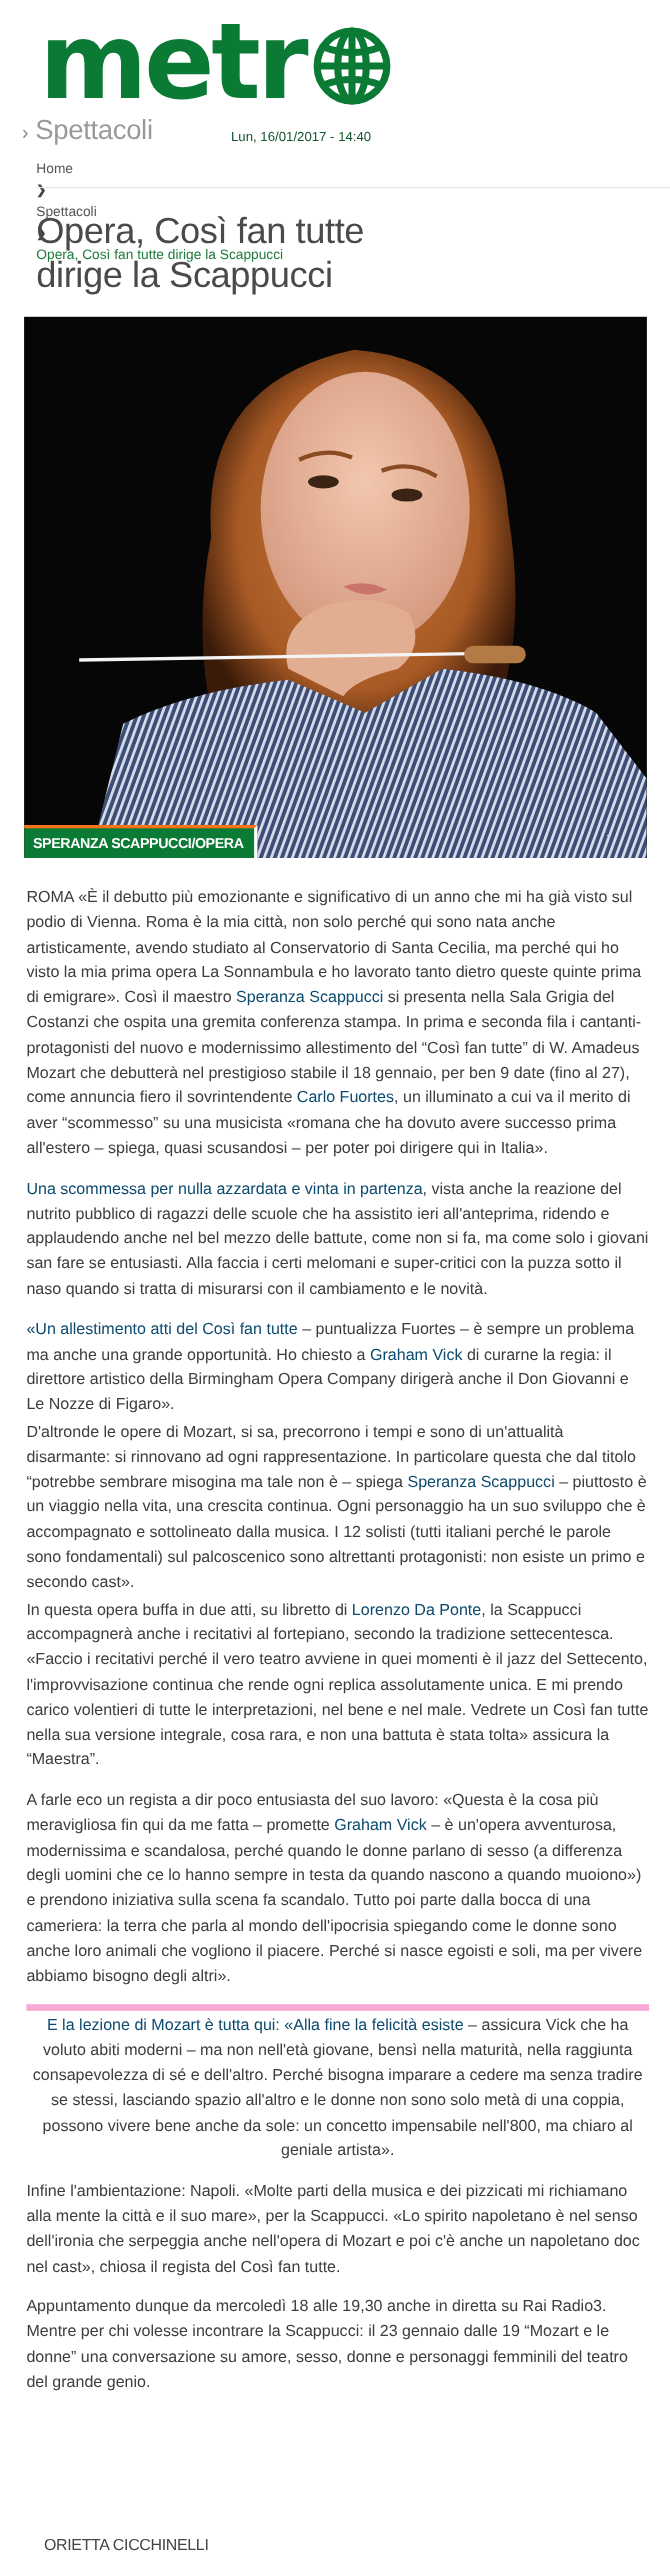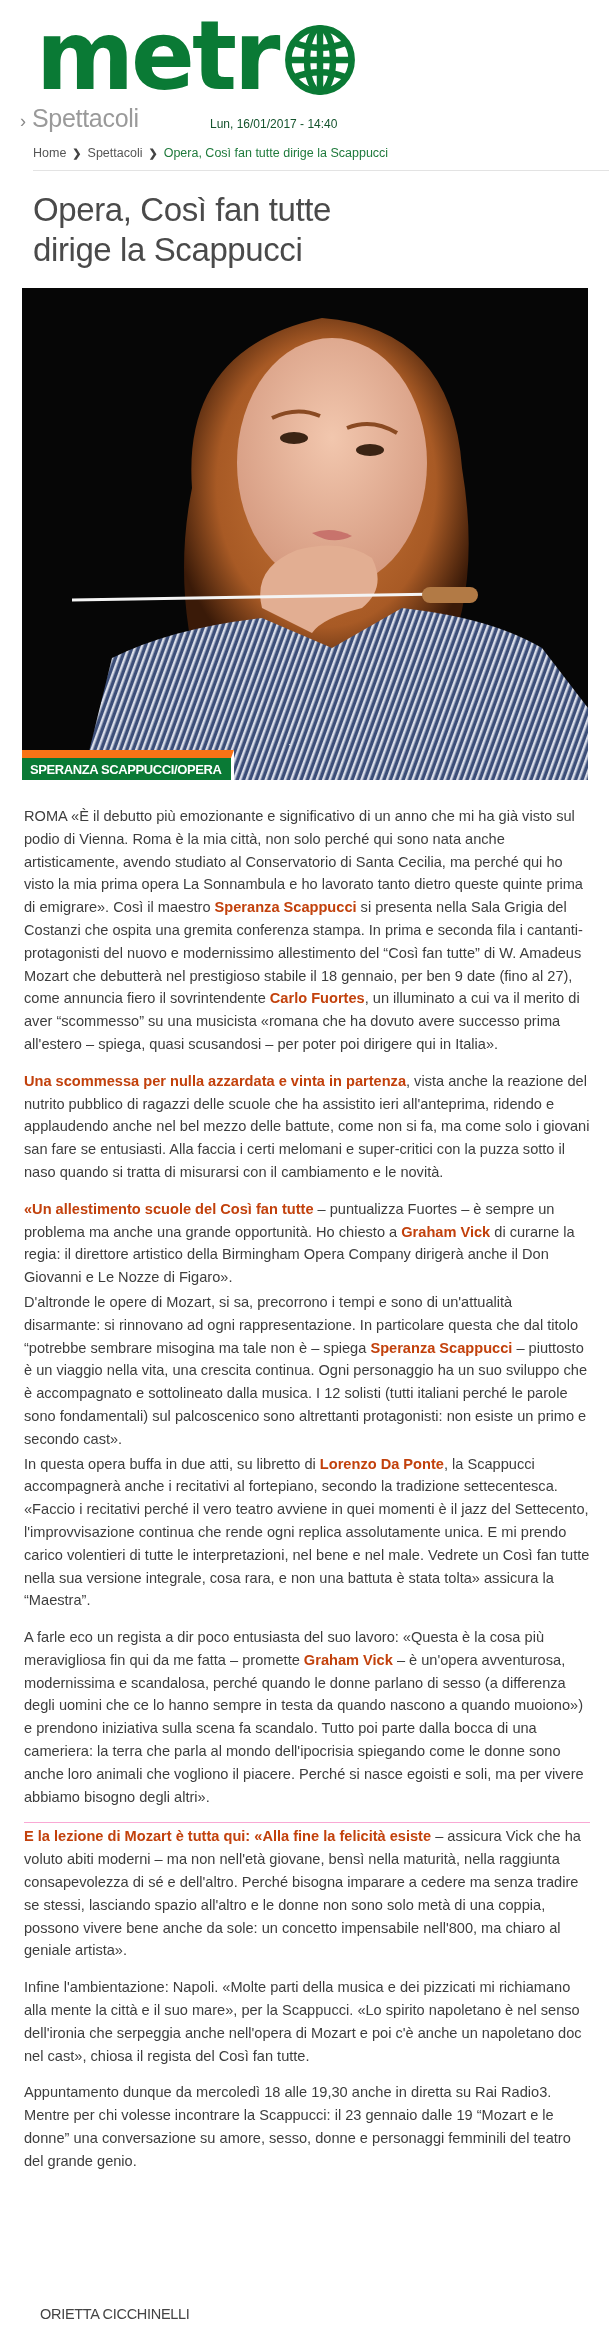--- a/index.html
+++ b/index.html
@@ -8,37 +8,37 @@
 
     .logo { position: absolute; left: 36px; top: 4px; height: 100px; display: flex; align-items: flex-end; }
     .logo-text { font-family: "DejaVu Sans", sans-serif; font-weight: bold; font-size: 96px; line-height: 96px; color: #0a7a35; letter-spacing: -3px; transform: scaleX(0.98); transform-origin: left bottom; }
     .logo-globe { width: 72px; height: 72px; margin-left: 2px; margin-bottom: 8px; }
 
     .section { position: absolute; left: 20px; top: 104px; display: flex; align-items: baseline; }
     .section-chevron { font-size: 18px; color: #888; margin-right: 6px; }
     .section-name { font-size: 25px; color: #9a9a9a; font-weight: normal; letter-spacing: -0.3px; }
     .section-date { position: absolute; left: 210px; top: 117px; font-size: 12px; color: #14532d; }
 
-    .breadcrumb { position: absolute; left: 33px; top: 146px; font-size: 12.5px; color: #555; display: flex; align-items: center; gap: 6px; }
+    .breadcrumb { position: absolute; left: 33px; top: 146px; font-size: 12.5px; color: #555; display: flex; gap: 6px; flex-direction: column; }
     .breadcrumb .sep { font-size: 11px; color: #444; font-weight: bold; }
     .breadcrumb .current { color: #1f7a3c; }
     .hr { position: absolute; left: 33px; right: 0; top: 170px; height: 1px; background: #e3e3e3; }
 
     .title { position: absolute; left: 33px; top: 190px; width: 350px; font-size: 33px; line-height: 40px; font-weight: normal; color: #4a4a4a; letter-spacing: -0.4px; }
 
     .photo { position: absolute; left: 22px; top: 288px; width: 566px; height: 492px; background: #050505; overflow: hidden; }
     .photo svg { width: 100%; height: 100%; display: block; }
-    .caption { position: absolute; left: 22px; top: 750px; height: 30px; background: #0a7a35; border-top: 8px solid #f97316; border-right: 3px solid #fff; padding: 0 10px 0 8px; display: flex; align-items: center; }
+    .caption { position: absolute; left: 22px; top: 750px; height: 30px; background: #0a7a35; border-top: 3px solid #f97316; border-right: 3px solid #fff; padding: 0 10px 0 8px; display: flex; align-items: center; }
     .caption span { color: #fff; font-weight: bold; font-size: 13px; letter-spacing: -0.4px; }
 
     .article { position: absolute; left: 24px; top: 805px; width: 566px; font-size: 14.6px; line-height: 22.8px; color: #3d3d3d; }
     .article p { margin-bottom: 14px; }
     .article p.tight { margin-bottom: 2px; }
-    .article b { font-weight: bold; color: #c2410c; }
-    .article .bordered { border-top: 1px solid #f9a8d4; padding-top: 2px; margin-left: 0; }
+    .article b { font-weight: normal; color: #0c4a6e; }
+    .article .bordered { border-top: 6px solid #f9a8d4; padding-top: 2px; margin-left: 0; text-align: center; }
     .author { position: absolute; left: 40px; top: 2306px; font-size: 14.5px; color: #444; letter-spacing: -0.3px; }
   </style>
 </head>
 <body>
 
 <div class="logo">
   <span class="logo-text">metr</span>
   <svg class="logo-globe" viewBox="0 0 100 100">
     <g fill="none" stroke="#0a7a35" stroke-width="9">
       <circle cx="50" cy="50" r="44"></circle>
@@ -106,21 +106,21 @@
     <rect x="400" y="299" width="56" height="16" rx="8" fill="#b27a45"></rect>
   </svg>
 </div>
 <div class="caption">
   <span>SPERANZA SCAPPUCCI/OPERA</span>
 </div>
 
 <div class="article" id="article-body">
     <p><span>ROMA «È il debutto più emozionante e significativo di un anno che mi ha già visto sul podio di Vienna. Roma è la mia città, non solo perché qui sono nata anche artisticamente, avendo studiato al Conservatorio di Santa Cecilia, ma perché qui ho visto la mia prima opera La Sonnambula e ho lavorato tanto dietro queste quinte prima di emigrare». Così il maestro </span><b>Speranza Scappucci</b><span> si presenta nella Sala Grigia del Costanzi che ospita una gremita conferenza stampa. In prima e seconda fila i cantanti-protagonisti del nuovo e modernissimo allestimento del “Così fan tutte” di W. Amadeus Mozart che debutterà nel prestigioso stabile il 18 gennaio, per ben 9 date (fino al 27), come annuncia fiero il sovrintendente </span><b>Carlo Fuortes</b><span>, un illuminato a cui va il merito di aver “scommesso” su una musicista «romana che ha dovuto avere successo prima all'estero – spiega, quasi scusandosi – per poter poi dirigere qui in Italia».</span></p>
     <p><b>Una scommessa per nulla azzardata e vinta in partenza</b><span>, vista anche la reazione del nutrito pubblico di ragazzi delle scuole che ha assistito ieri all'anteprima, ridendo e applaudendo anche nel bel mezzo delle battute, come non si fa, ma come solo i giovani san fare se entusiasti. Alla faccia i certi melomani e super-critici con la puzza sotto il naso quando si tratta di misurarsi con il cambiamento e le novità.</span></p>
-    <p class="tight"><b>«Un allestimento scuole del Così fan tutte</b><span> – puntualizza Fuortes – è sempre un problema ma anche una grande opportunità. Ho chiesto a </span><b>Graham Vick</b><span> di curarne la regia: il direttore artistico della Birmingham Opera Company dirigerà anche il Don Giovanni e Le Nozze di Figaro».</span></p>
+    <p class="tight"><b>«Un allestimento atti del Così fan tutte</b><span> – puntualizza Fuortes – è sempre un problema ma anche una grande opportunità. Ho chiesto a </span><b>Graham Vick</b><span> di curarne la regia: il direttore artistico della Birmingham Opera Company dirigerà anche il Don Giovanni e Le Nozze di Figaro».</span></p>
     <p class="tight"><span>D'altronde le opere di Mozart, si sa, precorrono i tempi e sono di un'attualità disarmante: si rinnovano ad ogni rappresentazione. In particolare questa che dal titolo “potrebbe sembrare misogina ma tale non è – spiega </span><b>Speranza Scappucci</b><span> – piuttosto è un viaggio nella vita, una crescita continua. Ogni personaggio ha un suo sviluppo che è accompagnato e sottolineato dalla musica. I 12 solisti (tutti italiani perché le parole sono fondamentali) sul palcoscenico sono altrettanti protagonisti: non esiste un primo e secondo cast».</span></p>
     <p><span>In questa opera buffa in due atti, su libretto di </span><b>Lorenzo Da Ponte</b><span>, la Scappucci accompagnerà anche i recitativi al fortepiano, secondo la tradizione settecentesca. «Faccio i recitativi perché il vero teatro avviene in quei momenti  è il jazz del Settecento, l'improvvisazione continua che rende ogni replica assolutamente unica. E mi prendo carico volentieri di tutte le interpretazioni, nel bene e nel male. Vedrete un Così fan tutte nella sua versione integrale, cosa rara, e non una battuta è stata tolta» assicura la “Maestra”.</span></p>
     <p><span>A farle eco un regista a dir poco entusiasta del suo lavoro: «Questa è la cosa più meravigliosa fin qui da me fatta – promette </span><b>Graham Vick</b><span> – è un'opera avventurosa, modernissima e scandalosa, perché quando le donne parlano di sesso (a differenza degli uomini che ce lo hanno sempre in testa da quando nascono a quando muoiono») e prendono iniziativa sulla scena fa scandalo. Tutto poi parte dalla bocca di una cameriera: la terra che parla al mondo dell'ipocrisia spiegando come le donne sono anche loro animali che vogliono il piacere. Perché si nasce egoisti e soli, ma per vivere abbiamo bisogno degli altri».</span></p>
     <p class="bordered"><b>E la lezione di Mozart è tutta qui: «Alla fine la felicità esiste</b><span> – assicura Vick che ha voluto abiti moderni – ma non nell'età giovane, bensì nella maturità, nella raggiunta consapevolezza di sé e dell'altro. Perché bisogna imparare a cedere ma senza tradire se stessi, lasciando spazio all'altro e le donne non sono solo metà di una coppia, possono vivere bene anche da sole: un concetto impensabile nell'800, ma chiaro al geniale artista».</span></p>
     <p><span>Infine l'ambientazione: Napoli. «Molte parti della musica e dei pizzicati mi richiamano alla mente la città e il suo mare», per la Scappucci. «Lo spirito napoletano è nel senso dell'ironia che serpeggia anche nell'opera di Mozart e poi c'è anche un napoletano doc nel cast», chiosa il regista del Così fan tutte.</span></p>
     <p><span>Appuntamento dunque da mercoledì 18 alle 19,30 anche in diretta su Rai Radio3. Mentre per chi volesse incontrare la Scappucci: il 23 gennaio dalle 19 “Mozart e le donne” una conversazione su amore, sesso, donne e personaggi femminili del teatro del grande genio.</span></p>
   </div>
 
 <div class="author">ORIETTA CICCHINELLI</div>
 

